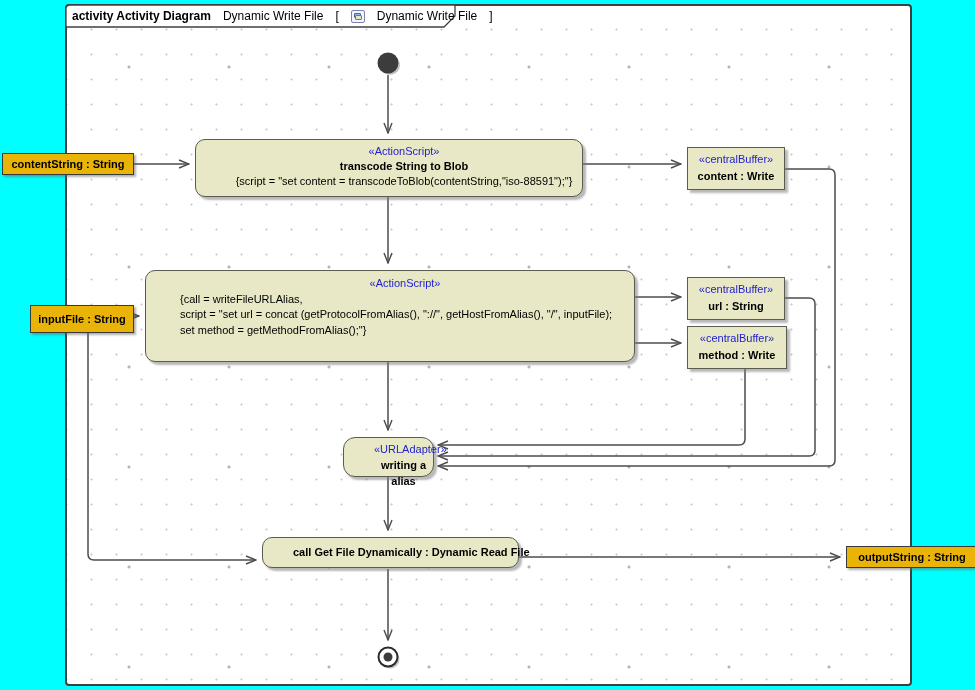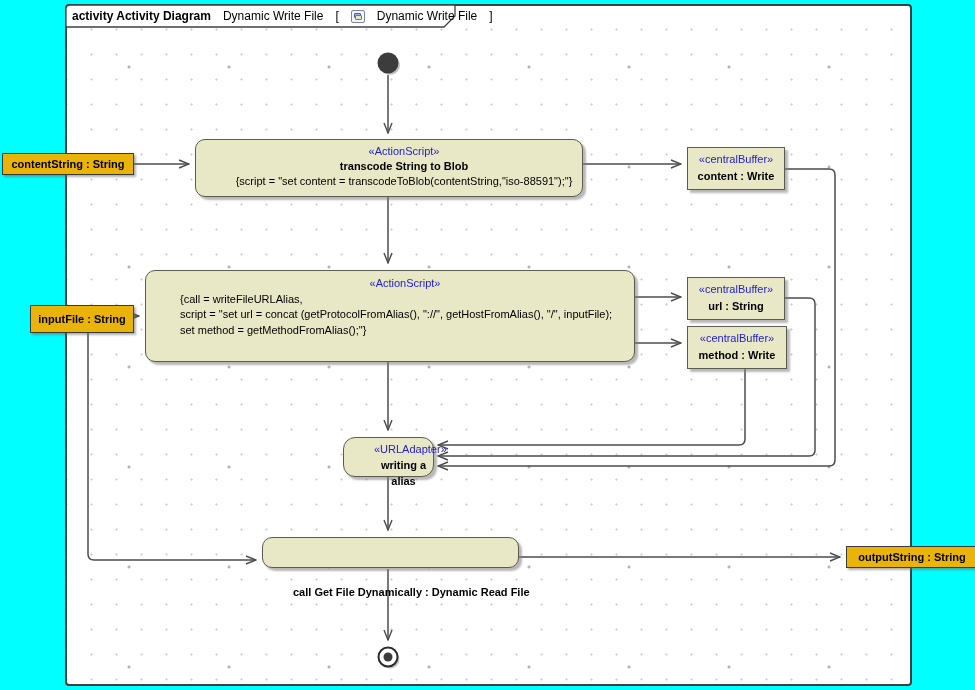--- a/index.html
+++ b/index.html
@@ -133,21 +133,21 @@
   <span class="stereo">«centralBuffer»</span>
   <span class="nname">method : Write</span>
 </div>
 
 <div class="node rounded" style="left:343px;top:437px;width:91px;height:40px;padding-top:3px;line-height:16px;border-radius:12px;">
   <span class="stereo">«URLAdapter»</span>
   <span class="nname">writing a alias</span>
 </div>
 
 <div class="node rounded" style="left:262px;top:537px;width:257px;height:31px;line-height:29px;">
-  <span class="nname center-nowrap" style="font-weight:bold;margin-top:40px;">call Get File Dynamically : Dynamic Read File</span>
+  <span class="nname center-nowrap" style="font-weight:bold;">call Get File Dynamically : Dynamic Read File</span>
 </div>
 
 <div class="pin" style="left:2px;top:153px;width:132px;height:22px;">
   <span>contentString : String</span>
 </div>
 
 <div class="pin" style="left:30px;top:305px;width:104px;height:28px;">
   <span>inputFile : String</span>
 </div>
 

